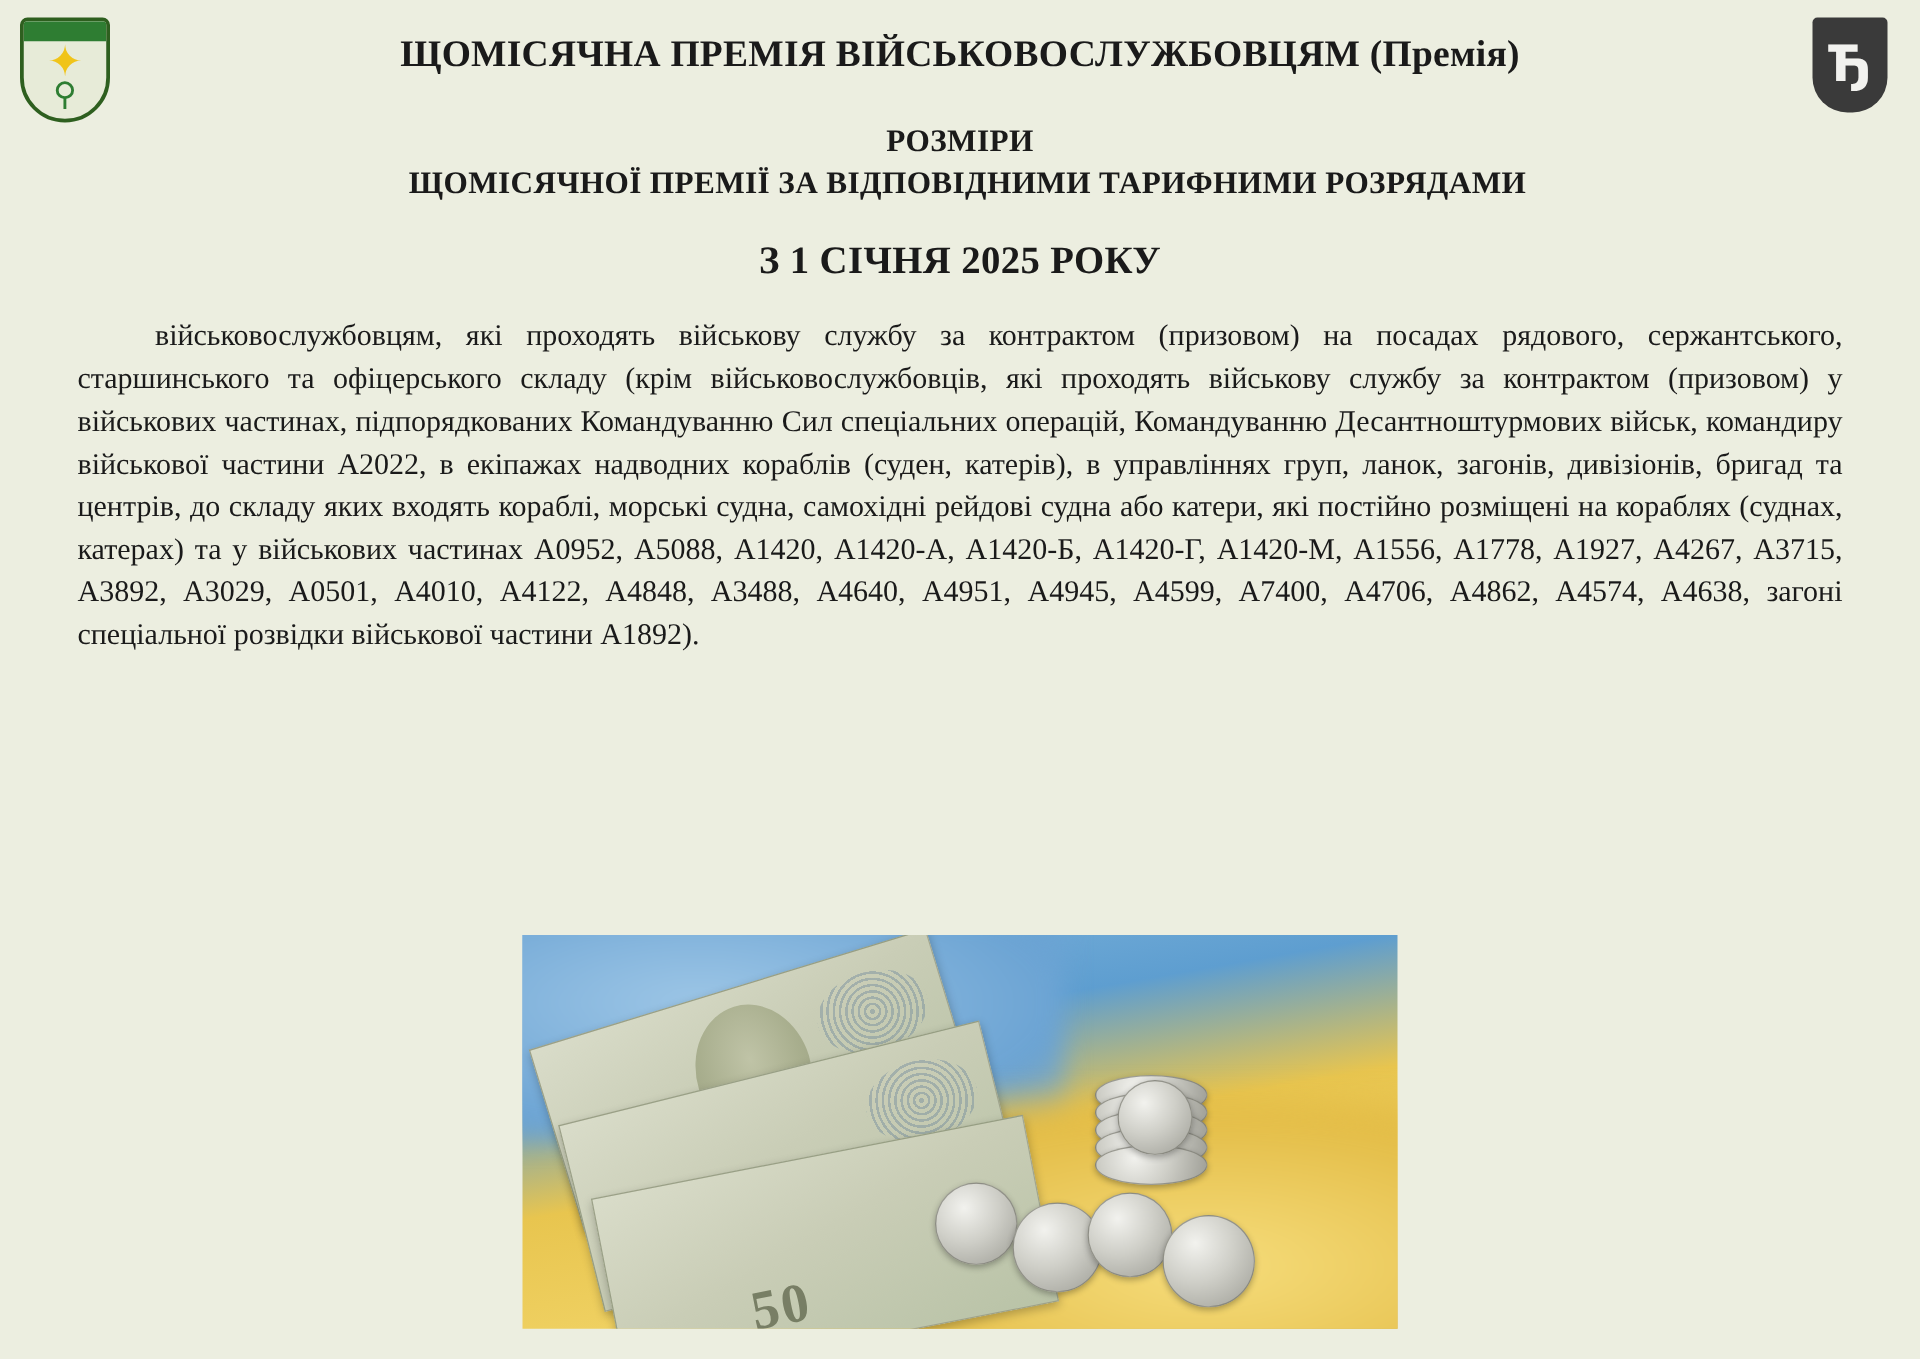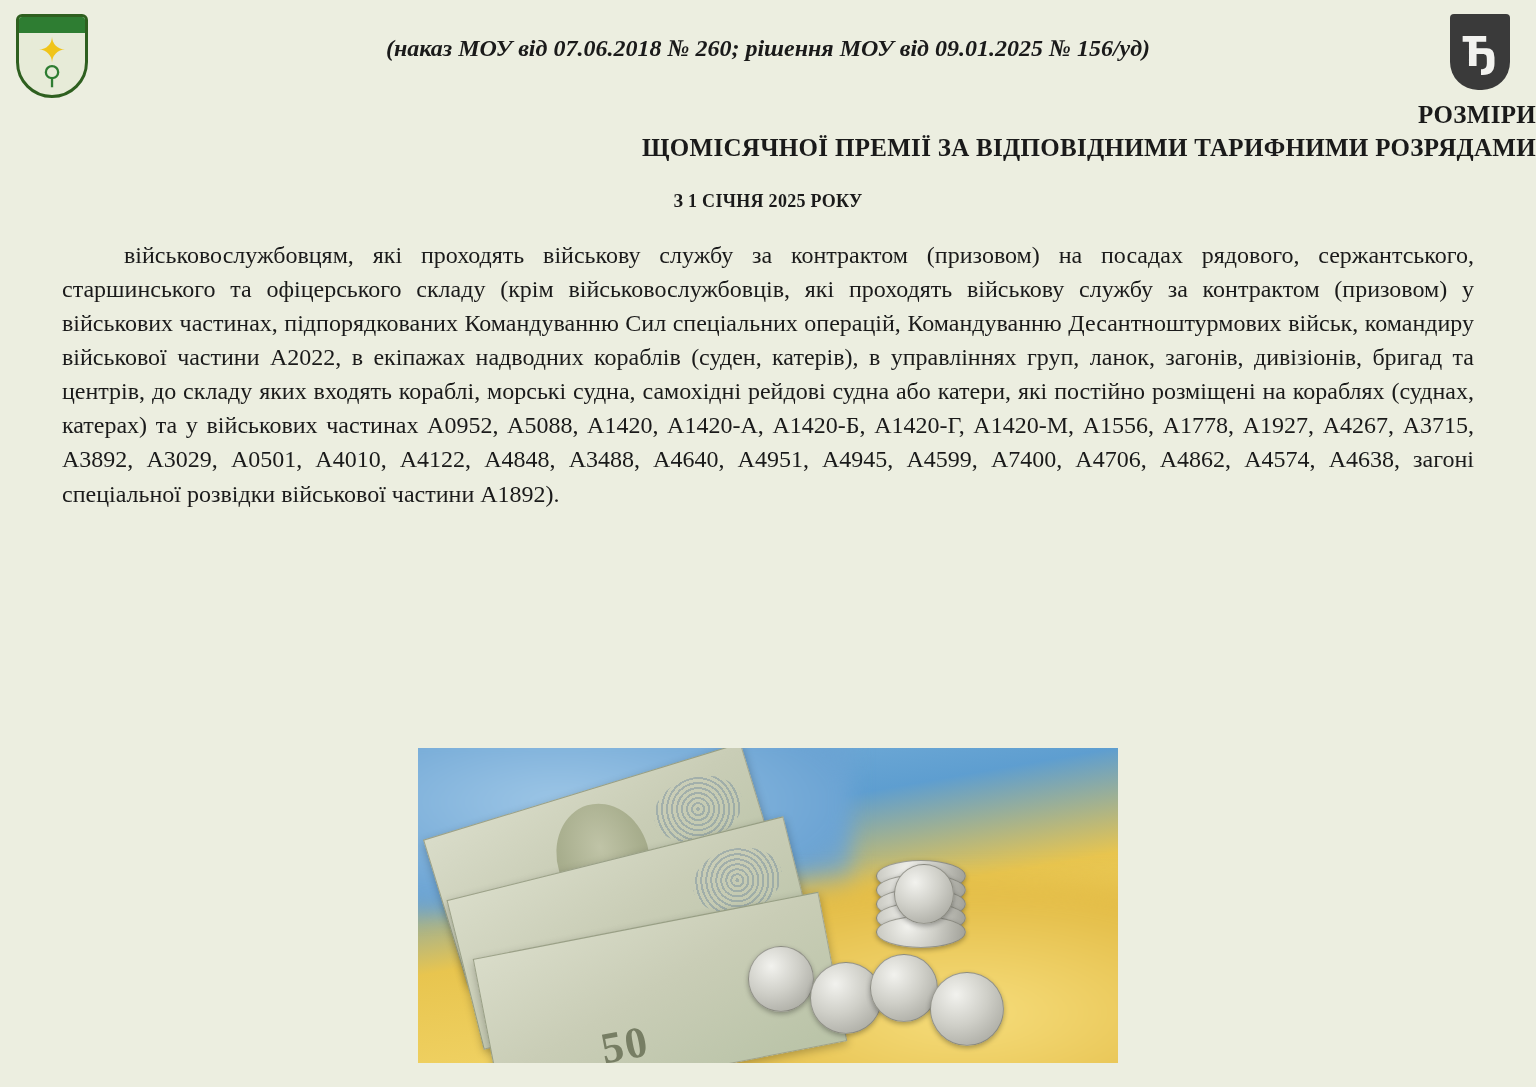--- a/index.html
+++ b/index.html
@@ -105,35 +105,35 @@
     text-underline-offset: 3px;
   }
   .title-order {
     font-size: 24px;
     font-style: italic;
     font-weight: bold;
     margin-top: 9px;
   }
 
   .section-title {
-    text-align: right;
+    text-align: center;
     font-weight: bold;
     font-size: 25px;
     margin-top: 36px;
     line-height: 1.32;
     letter-spacing: 0.3px;
   }
   .section-title .line2 {
     display: block;
     padding-left: 12px;
   }
   .section-date {
     text-align: center;
     font-weight: bold;
-    font-size: 18px;
+    font-size: 31px;
     margin-top: 27px;
     letter-spacing: 0.3px;
   }
 
   
   .body-par {
     margin: 26px 62px 0 62px;
     font-size: 24px;
     line-height: 1.42;
     text-align: justify;
@@ -256,21 +256,24 @@
   </div>
 </div>
 
 <div class="emblem-right">
   <div class="shield">
     <span class="tryzub">Ђ</span>
   </div>
 </div>
 
 <div class="header">
-  <div class="title-order">(наказ МОУ від 07.06.2018 № 260; рішення МОУ від 09.01.2025 № 156/уд)</div>
+  <div class="title-main">
+    <span>ЩОМІСЯЧНА ПРЕМІЯ ВІЙСЬКОВОСЛУЖБОВЦЯМ</span>
+    <span class="paren">(Премія)</span>
+  </div>
 </div>
 
 <div class="section-title">
   <span>РОЗМІРИ</span>
   <span class="line2">ЩОМІСЯЧНОЇ ПРЕМІЇ ЗА ВІДПОВІДНИМИ ТАРИФНИМИ РОЗРЯДАМИ</span>
 </div>
 <div class="section-date">З 1 СІЧНЯ 2025 РОКУ</div>
 
 <div class="body-par">військовослужбовцям, які проходять військову службу за контрактом (призовом) на посадах рядового, сержантського, старшинського та офіцерського складу (крім військовослужбовців, які проходять військову службу за контрактом (призовом) у військових частинах, підпорядкованих Командуванню Сил спеціальних операцій, Командуванню Десантноштурмових військ, командиру військової частини А2022, в екіпажах надводних кораблів (суден, катерів), в управліннях груп, ланок, загонів, дивізіонів, бригад та центрів, до складу яких входять кораблі, морські судна, самохідні рейдові судна або катери, які постійно розміщені на кораблях (суднах, катерах) та у військових частинах А0952, А5088, А1420, А1420-А, А1420-Б, А1420-Г, А1420-М, А1556, А1778, А1927, А4267, А3715, А3892, А3029, А0501, А4010, А4122, А4848, А3488, А4640, А4951, А4945, А4599, А7400, А4706, А4862, А4574, А4638, загоні спеціальної розвідки військової частини А1892).</div>
 

